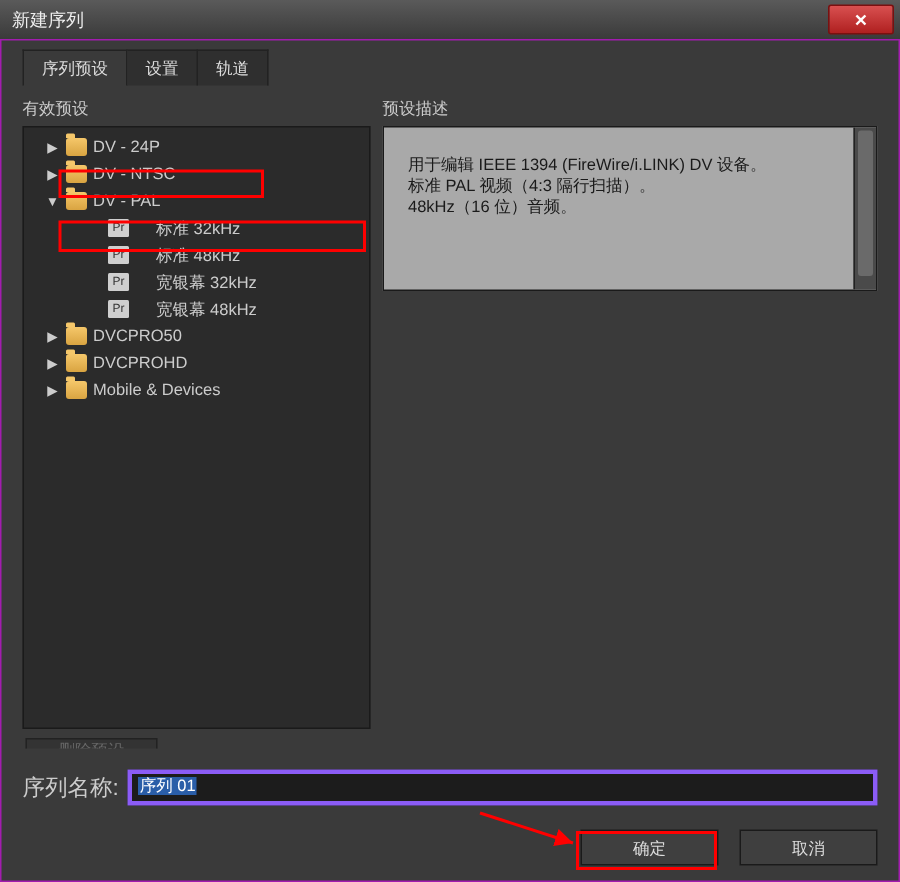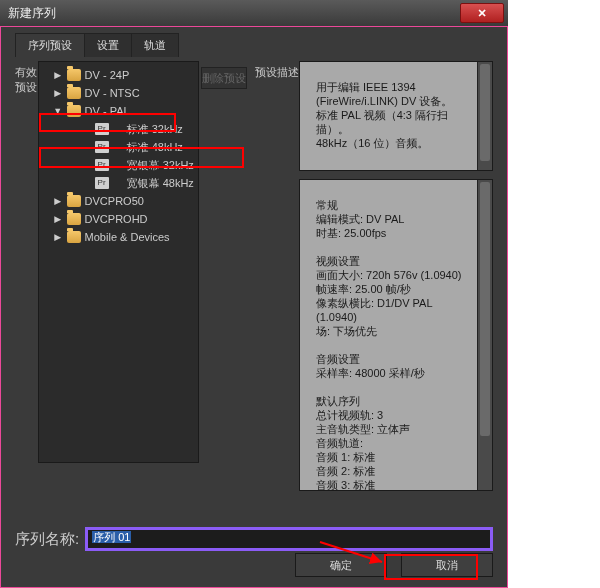--- a/index.html
+++ b/index.html
@@ -1,30 +1,30 @@
 <!DOCTYPE html>
 <html><head>
 <meta charset="utf-8">
 <style>
   html,body{margin:0;padding:0;background:#fff;font-family:"Microsoft YaHei","SimSun",Arial,sans-serif;font-size:11px;color:#ccc}
-  .win{width:508px;height:588px;background:#ec4899;position:relative;overflow:hidden}
+  .win{width:600px;height:588px;background:#a21caf;position:relative;overflow:hidden}
   
   .titlebar{height:26px;background:linear-gradient(#5a5a5a,#3a3a3a);display:flex;align-items:center;padding:0 4px;color:#eee}
   .titlebar .title{flex:1;font-size:12px;padding-left:4px}
   .close-btn{width:42px;height:18px;background:linear-gradient(#d85050,#b02020);border:1px solid #7a1010;border-radius:2px;color:#fff;display:flex;align-items:center;justify-content:center;font-size:11px;font-weight:bold;cursor:pointer}
   
   .client{position:absolute;left:1px;right:1px;top:27px;bottom:1px;background:#3a3a3a;display:flex;flex-direction:column}
   
   .tabs{display:flex;gap:0;padding:6px 14px 0 14px}
   .tab{background:#2f2f2f;color:#ddd;padding:4px 12px;font-size:11px;border:1px solid #222;border-bottom:none;cursor:pointer}
   .tab+.tab{border-left:none}
   .tab.active{background:#3a3a3a}
   
   .content{display:flex;flex:1;padding:4px 14px 0 14px;gap:8px;overflow:hidden}
-  .panel{flex:1;display:flex;flex-direction:row;min-width:0}
+  .panel{flex:1;display:flex;flex-direction:column;min-width:0}
   .panel-label{font-size:11px;color:#ccc;padding:4px 0}
   .box{flex:1;background:#2b2b2b;border:1px solid #1a1a1a;position:relative;overflow:hidden}
   
   .tree{padding:4px 0;font-size:11px;color:#ccc}
   .row{display:flex;align-items:center;height:18px;padding-right:4px;white-space:nowrap}
   .arrow{width:10px;text-align:center;color:#ccc;font-size:9px}
   .folder{width:14px;height:12px;background:linear-gradient(#f5c76a,#d9a441);border-radius:2px;margin:0 4px;position:relative}
   .folder:before{content:"";position:absolute;top:-3px;left:0;width:6px;height:3px;background:#f5c76a;border-radius:1px 1px 0 0}
   .preset-ico{width:14px;height:12px;background:#cfcfcf;margin:0 18px;border-radius:1px;position:relative;font-size:8px;color:#333;text-align:center;line-height:12px}
   .indent1{padding-left:14px}
@@ -40,21 +40,21 @@
   .desc-top{height:100px}
   .desc-bot{flex:1}
   
   .del-btn{margin:6px 0 0 2px;width:86px;height:20px;background:#333;border:1px solid #222;color:#666;font-size:11px;display:flex;align-items:center;justify-content:center}
   
   .bottom{padding:14px 14px 10px 14px}
   .namerow{display:flex;align-items:center;gap:6px}
   .namerow label{white-space:nowrap;color:#ccc;font-size:15px}
   .name-input{flex:1;height:18px;background:#1c1c1c;border:3px solid #8b5cf6;color:#ff9a3a;font-size:11px;padding:0 4px}
   .name-input .sel{background:#2a5ea8;color:#fff;padding:0 1px}
-  .btnrow{display:flex;justify-content:flex-end;gap:14px;margin-top:2px}
+  .btnrow{display:flex;justify-content:flex-end;gap:14px;margin-top:16px}
   .dlg-btn{width:90px;height:22px;background:#3f3f3f;border:1px solid #1a1a1a;color:#ddd;font-size:11px;display:flex;align-items:center;justify-content:center;cursor:pointer}
   
   .ovl{position:absolute;border:2px solid #f00;box-sizing:border-box;pointer-events:none}
   .arrow-red{position:absolute;pointer-events:none}
   .arrow-red svg{display:block}
 </style>
 </head>
 <body>
 
 <div class="win">
@@ -133,43 +133,20 @@
 
       <div class="panel">
         <div class="panel-label">预设描述</div>
         <div class="desc-stack" style="height:430px">
           <div class="desc-box desc-top">
             <span>用于编辑 IEEE 1394 (FireWire/i.LINK) DV 设备。
 标准 PAL 视频（4:3 隔行扫描）。
 48kHz（16 位）音频。</span>
             <div class="scrollbar"><div class="thumb" style="top:2px;height:90%"></div></div>
           </div>
-          <div class="desc-box desc-bot">
-            <span>常规
-编辑模式: DV PAL
-时基: 25.00fps
-
-视频设置
-画面大小: 720h 576v (1.0940)
-帧速率: 25.00 帧/秒
-像素纵横比: D1/DV PAL (1.0940)
-场: 下场优先
-
-音频设置
-采样率: 48000 采样/秒
-
-默认序列
-总计视频轨: 3
-主音轨类型: 立体声
-音频轨道:
-音频 1: 标准
-音频 2: 标准
-音频 3: 标准</span>
-            <div class="scrollbar"><div class="thumb" style="top:2px;height:82%"></div></div>
-          </div>
         </div>
       </div>
     </div>
 
     <div class="bottom">
       <div class="namerow">
         <label>序列名称:</label>
         <div class="name-input">
           <span class="sel">序列 01</span>
         </div>

